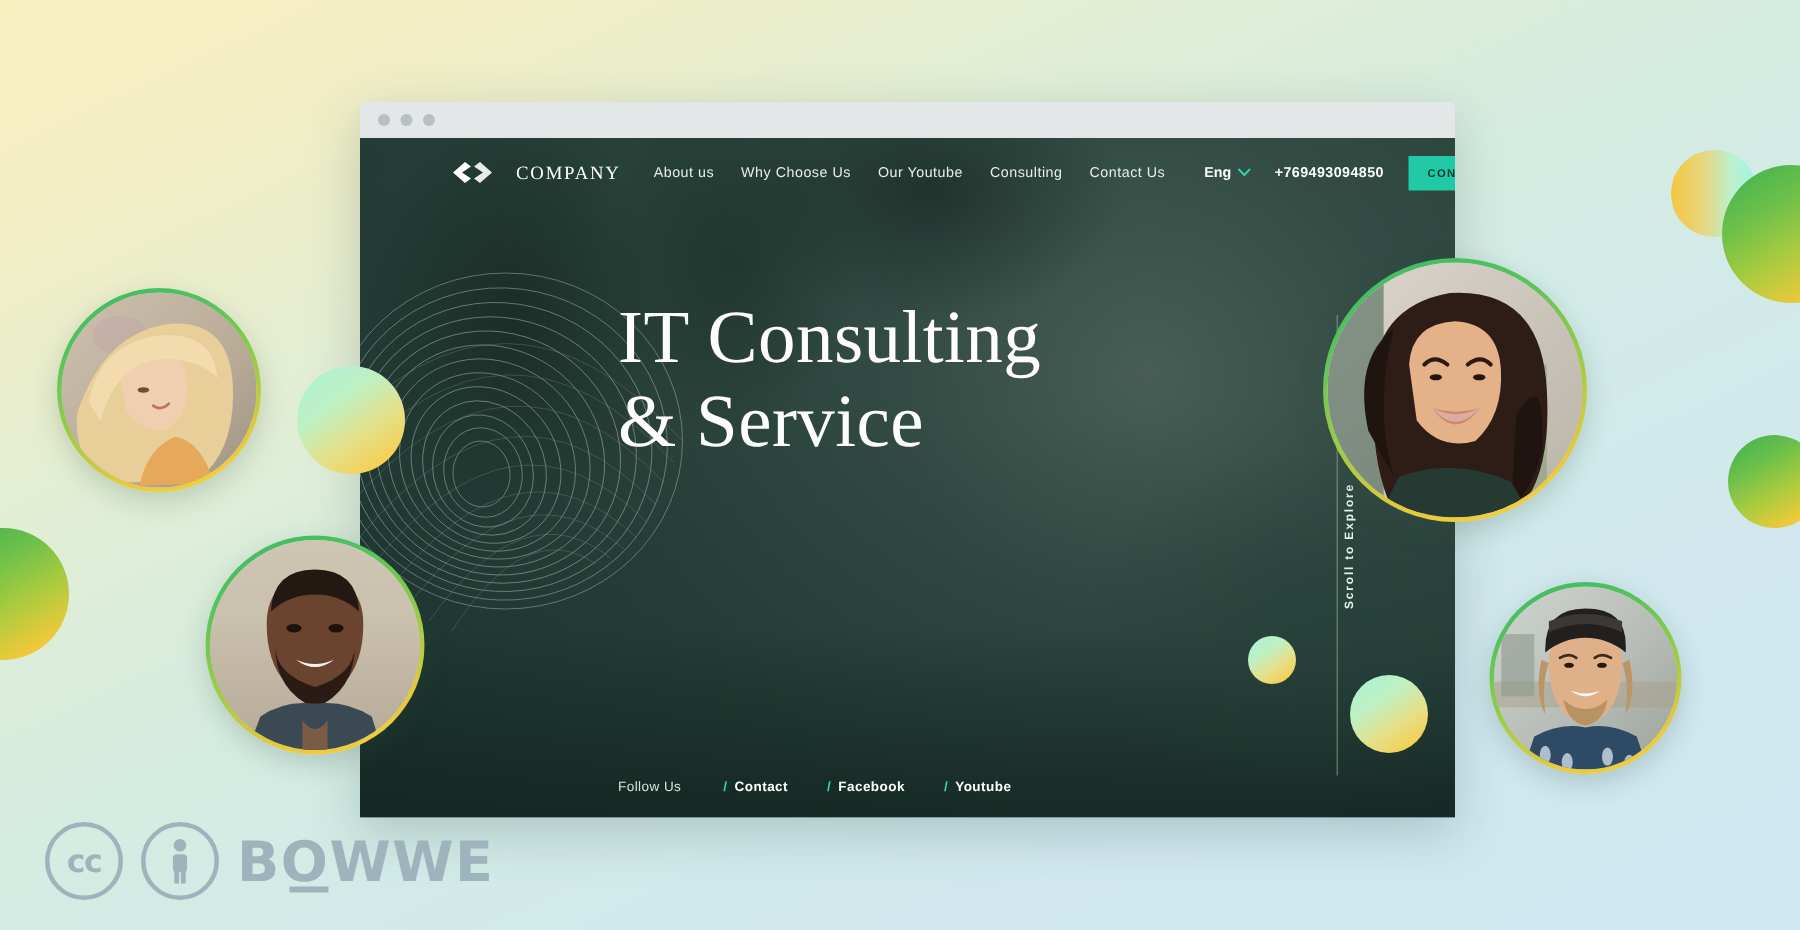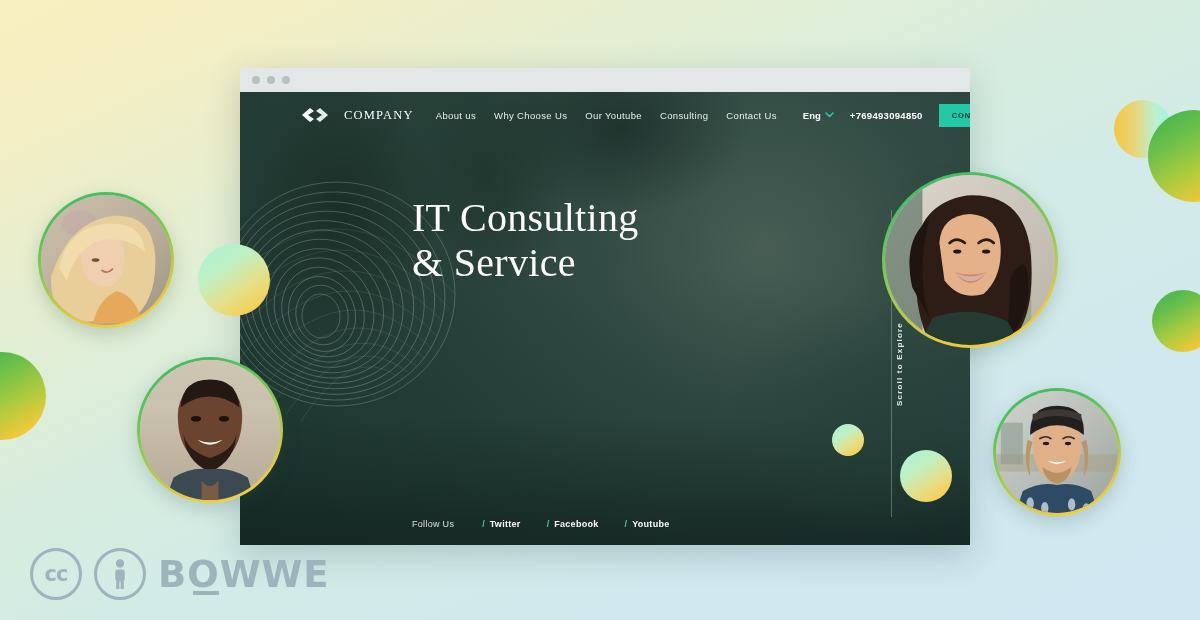--- a/index.html
+++ b/index.html
@@ -146,21 +146,21 @@
 
   
   #hero-copy {
     position: relative; z-index: 3;
     margin-left: 172px;
     margin-top: 58px;
     width: 300px;
   }
   #headline {
     font-family: "Liberation Serif", serif;
-    font-size: 40px;
+    font-size: 50px;
     line-height: 1.12;
     font-weight: normal;
     color: #fdfdfb;
     letter-spacing: .3px;
   }
   #subcopy {
     margin-top: 22px;
     font-size: 9.6px;
     line-height: 2.0;
     color: #e9efec;
@@ -351,21 +351,21 @@
         </h1>
       </div>
 
       <div id="scroll-rail"></div>
       <div id="scroll-label">Scroll to Explore</div>
 
       <div id="social">
         <span class="follow">Follow Us</span>
 
         <span class="sep">/</span>
-        <span class="slink">Twitter</span>
+        <span class="slink">Contact</span>
 
         <span class="sep">/</span>
         <span class="slink">Facebook</span>
 
         <span class="sep">/</span>
         <span class="slink">Youtube</span>
       </div>
     </div>
   </div>
 

